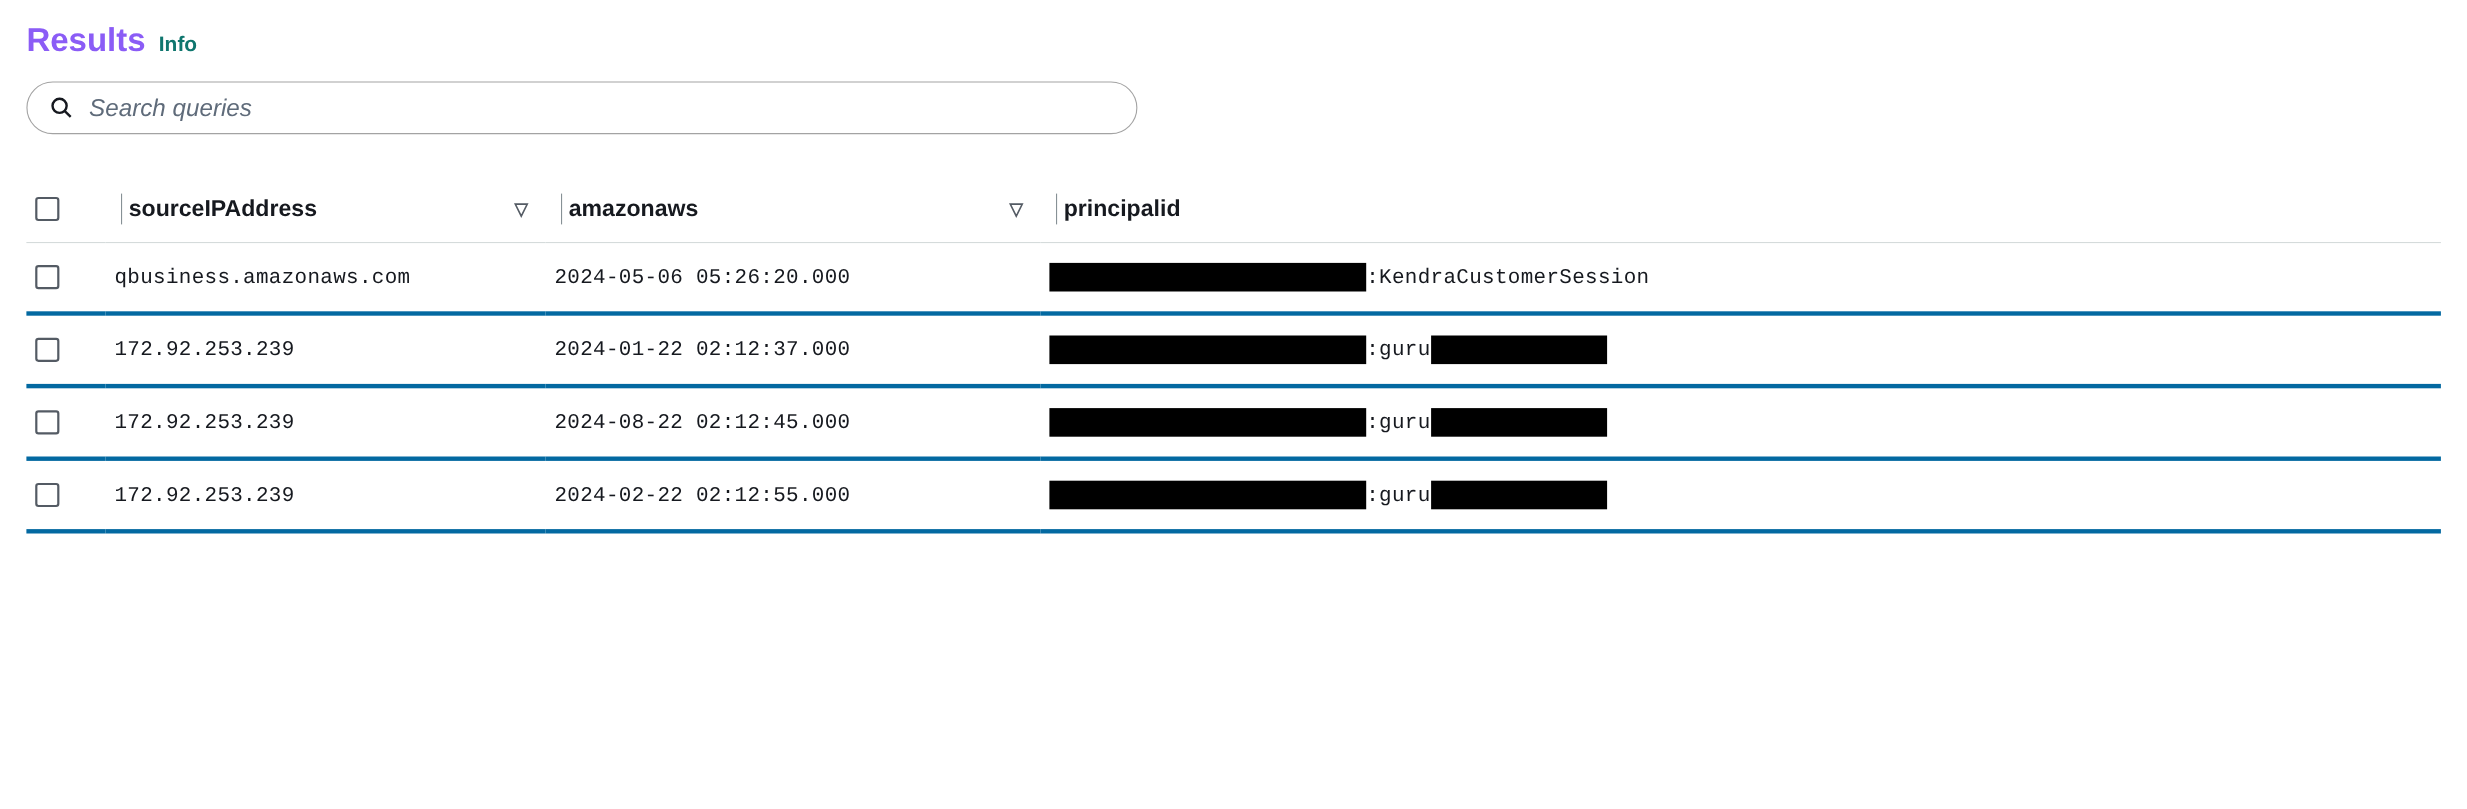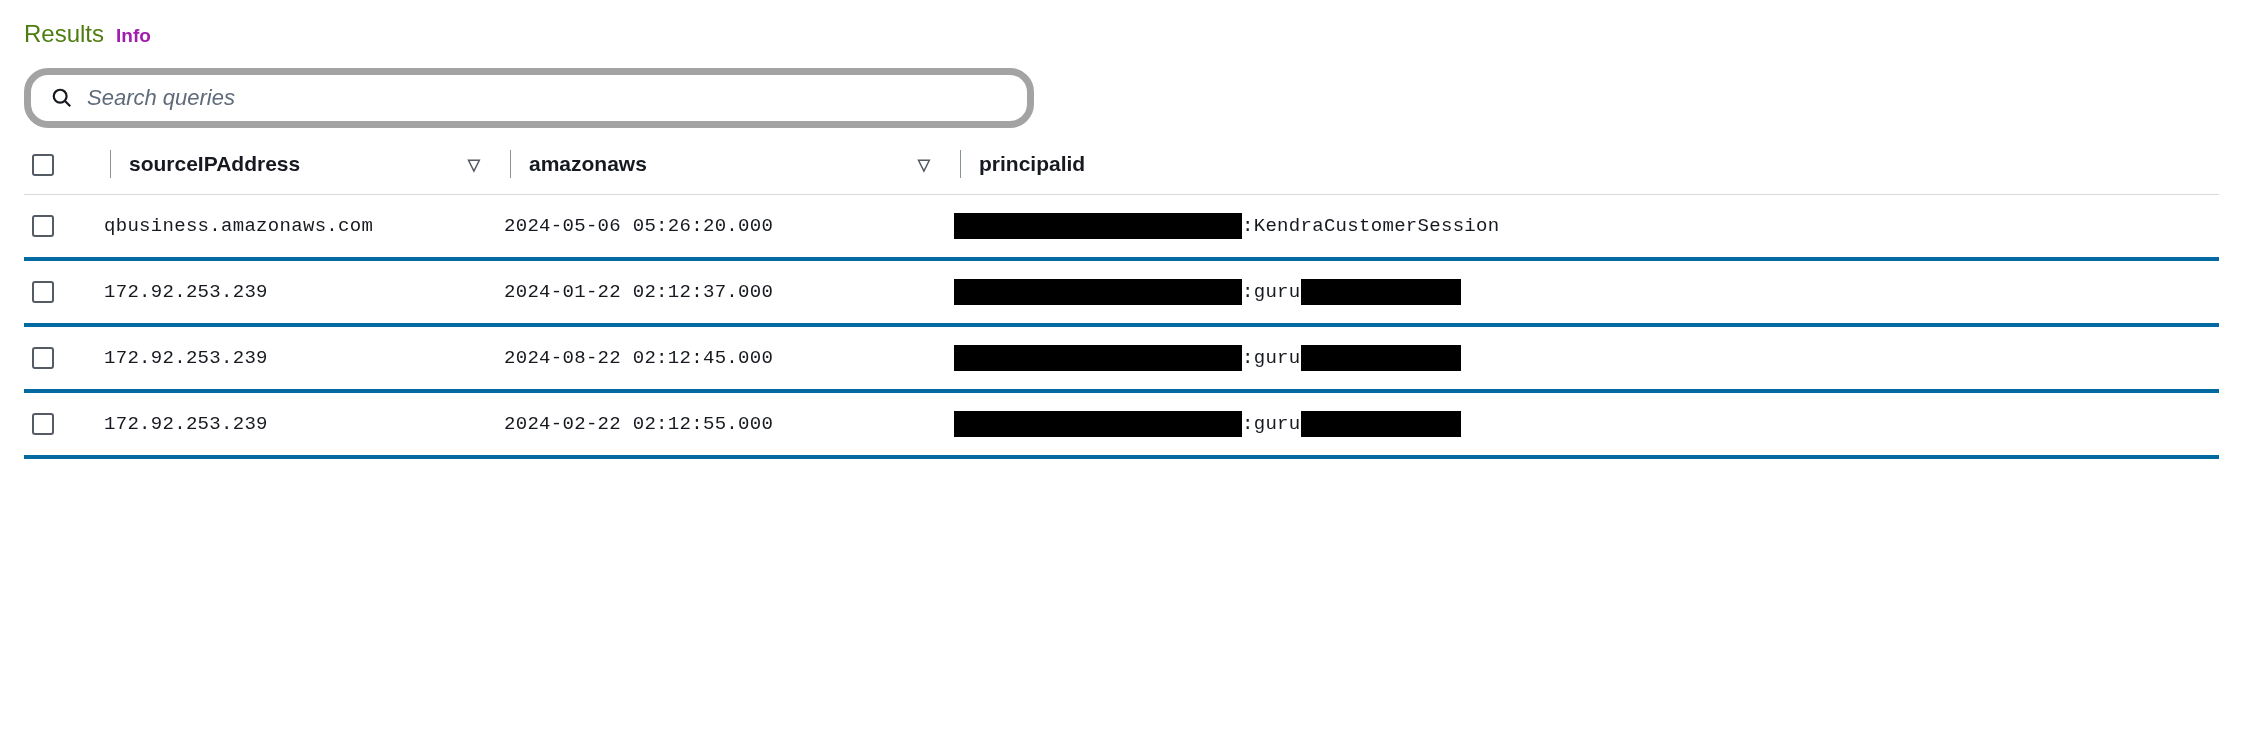--- a/index.html
+++ b/index.html
@@ -9,40 +9,40 @@
       padding: 20px 24px;
       color: #16191f;
     }
     .header-row {
       display: flex;
       align-items: baseline;
       gap: 12px;
       margin-bottom: 20px;
     }
     .title {
-      font-size: 24px;
-      font-weight: 400;
-      color: #4d7c0f;
+      font-size: 30px;
+      font-weight: 700;
+      color: #8b5cf6;
     }
     .info-link {
       font-size: 19px;
       font-weight: 600;
-      color: #a21caf;
+      color: #0f766e;
       cursor: pointer;
     }
     .search-wrap {
       display: flex;
       align-items: center;
       gap: 14px;
-      border: 7px solid #a3a3a3;
+      border: 1px solid #a3a3a3;
       border-radius: 24px;
       padding: 10px 20px;
       width: 1010px;
       max-width: 100%;
-      margin-bottom: 10px;
+      margin-bottom: 42px;
       background: #fff;
     }
     .search-icon-svg { width: 22px; height: 22px; flex: 0 0 auto; }
     .search-input {
       flex: 1;
       border: none;
       outline: none;
       font-size: 22px;
       font-style: italic;
       color: #5f6b7a;
@@ -59,21 +59,20 @@
       font-size: 21px;
       font-weight: 700;
       color: #16191f;
       padding: 12px 8px 16px 8px;
       vertical-align: middle;
     }
     th.checkbox-col { width: 72px; }
     th .th-inner {
       display: flex;
       align-items: center;
-      gap: 12px;
     }
     .col-sep {
       display: inline-block;
       width: 1px;
       height: 28px;
       background: #879196;
       margin: 0 6px;
       vertical-align: middle;
     }
     .sort-icon {

